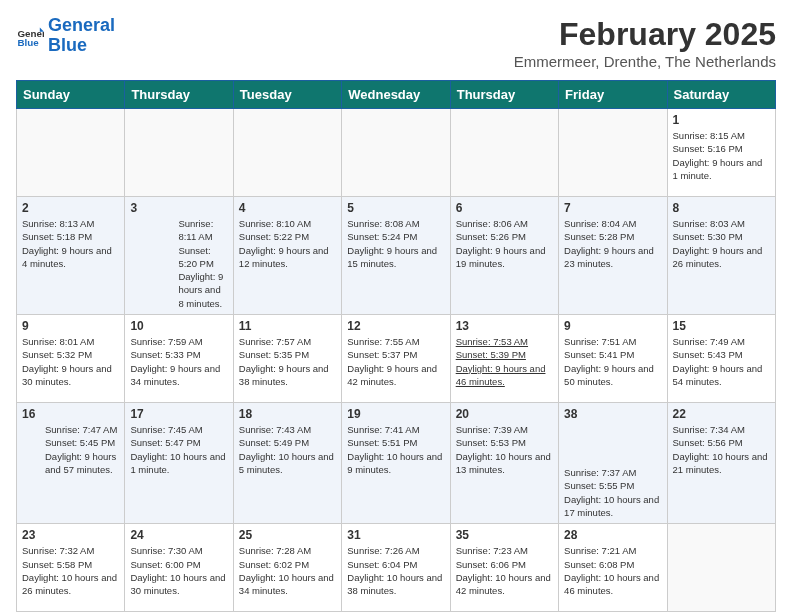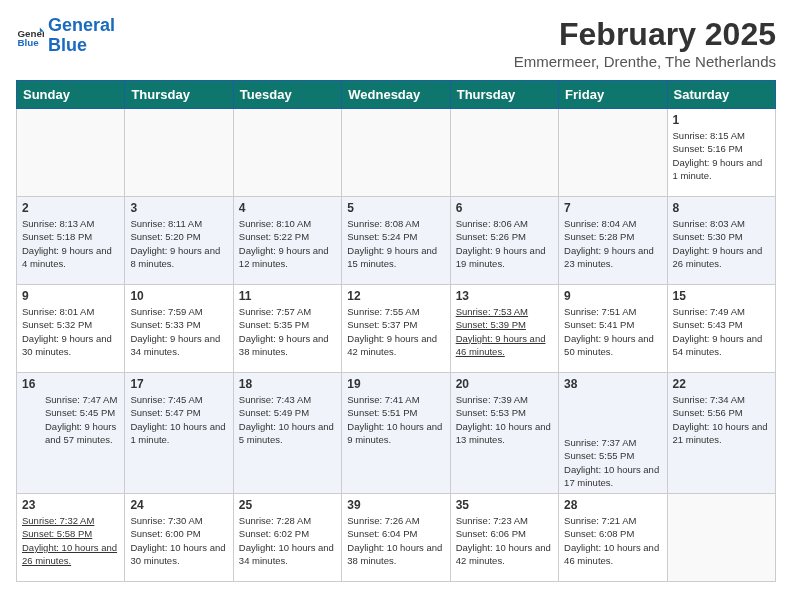--- a/index.html
+++ b/index.html
@@ -141,21 +141,21 @@
       </tr>
       <tr class="row-even">
         <td>
           <span class="day-num">2</span>
           <div class="day-info" style="white-space: pre-line;">Sunrise: 8:13 AM
 Sunset: 5:18 PM
 Daylight: 9 hours and 4 minutes.</div>
         </td>
         <td>
           <span class="day-num">3</span>
-          <div class="day-info" style="white-space: pre-line;">Sunrise: 8:11 AM
+          <div class="day-info" style="white-space: pre-line; margin-left: 48px;">Sunrise: 8:11 AM
 Sunset: 5:20 PM
 Daylight: 9 hours and 8 minutes.</div>
         </td>
         <td>
           <span class="day-num">4</span>
           <div class="day-info" style="white-space: pre-line;">Sunrise: 8:10 AM
 Sunset: 5:22 PM
 Daylight: 9 hours and 12 minutes.</div>
         </td>
         <td>
@@ -267,38 +267,38 @@
         <td>
           <span class="day-num">22</span>
           <div class="day-info" style="white-space: pre-line;">Sunrise: 7:34 AM
 Sunset: 5:56 PM
 Daylight: 10 hours and 21 minutes.</div>
         </td>
       </tr>
       <tr>
         <td>
           <span class="day-num">23</span>
-          <div class="day-info" style="white-space: pre-line; text-decoration: underline;">Sunrise: 7:32 AM
+          <div class="day-info" style="white-space: pre-line;">Sunrise: 7:32 AM
 Sunset: 5:58 PM
 Daylight: 10 hours and 26 minutes.</div>
         </td>
         <td>
           <span class="day-num">24</span>
           <div class="day-info" style="white-space: pre-line;">Sunrise: 7:30 AM
 Sunset: 6:00 PM
 Daylight: 10 hours and 30 minutes.</div>
         </td>
         <td>
           <span class="day-num">25</span>
           <div class="day-info" style="white-space: pre-line;">Sunrise: 7:28 AM
 Sunset: 6:02 PM
 Daylight: 10 hours and 34 minutes.</div>
         </td>
         <td>
-          <span class="day-num">39</span>
+          <span class="day-num">31</span>
           <div class="day-info" style="white-space: pre-line;">Sunrise: 7:26 AM
 Sunset: 6:04 PM
 Daylight: 10 hours and 38 minutes.</div>
         </td>
         <td>
           <span class="day-num">35</span>
           <div class="day-info" style="white-space: pre-line;">Sunrise: 7:23 AM
 Sunset: 6:06 PM
 Daylight: 10 hours and 42 minutes.</div>
         </td>

